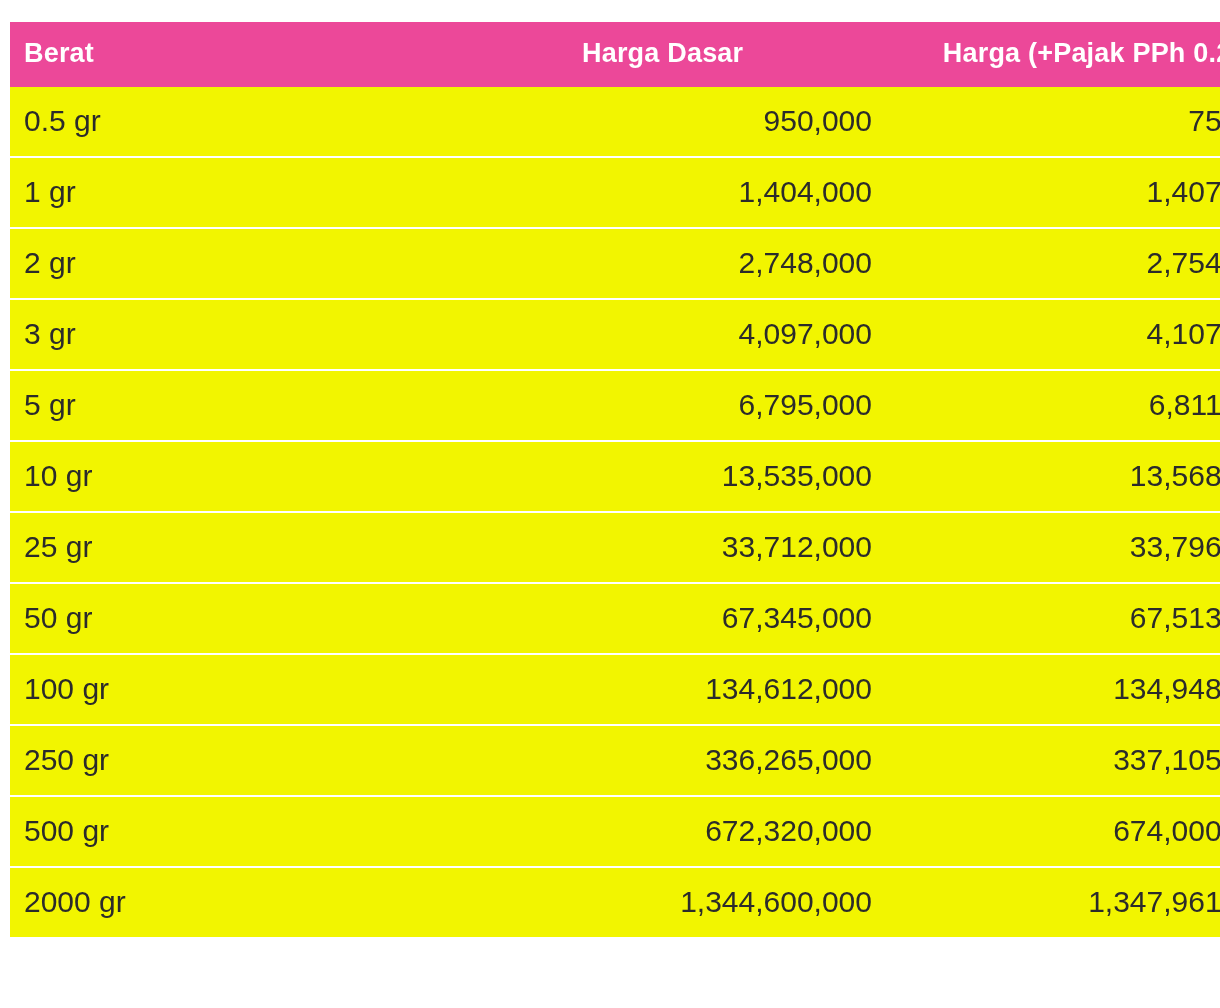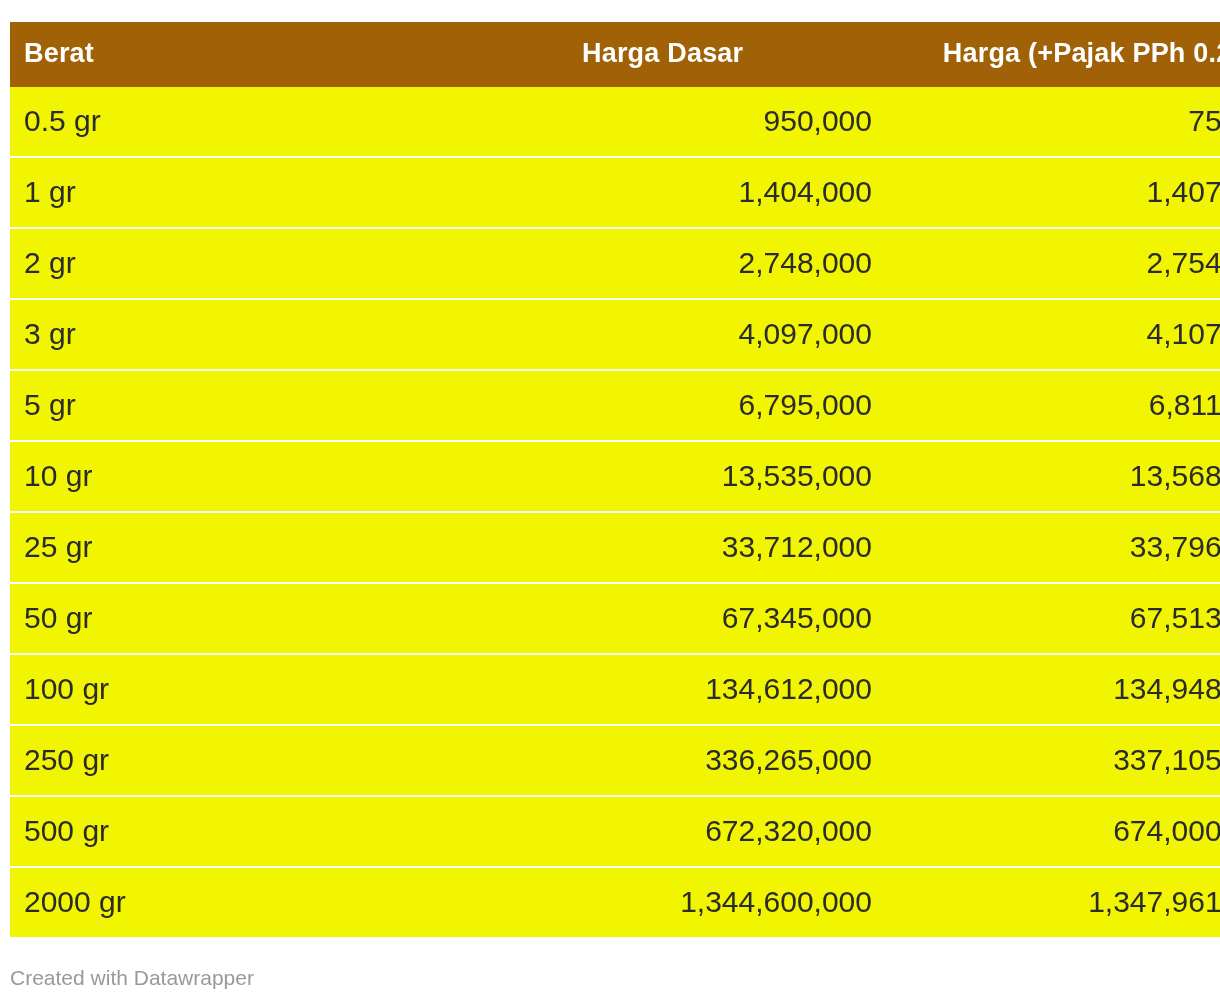--- a/index.html
+++ b/index.html
@@ -20,21 +20,21 @@
     background: #ffffff;
     box-sizing: border-box;
     padding: 22px 10px 0 10px;
   }
   table.dw-table {
     width: 1200px;
     border-collapse: collapse;
     table-layout: fixed;
   }
   table.dw-table thead th {
-    background: #a16207;
+    background: #ec4899;
     color: #ffffff;
     font-size: 27px;
     font-weight: bold;
     padding: 16px 14px 18px 14px;
     vertical-align: middle;
     letter-spacing: 0.2px;
   }
   th.col-berat {
     text-align: left;
     width: 530px;
@@ -140,14 +140,13 @@
         <td class="c-pajak">674,000,800</td>
       </tr>
       <tr>
         <td class="c-berat">2000 gr</td>
         <td class="c-dasar">1,344,600,000</td>
         <td class="c-pajak">1,347,961,500</td>
       </tr>
     </tbody>
   </table>
 
-  <div class="footer">Created with Datawrapper</div>
 </div>
 
 </body></html>

